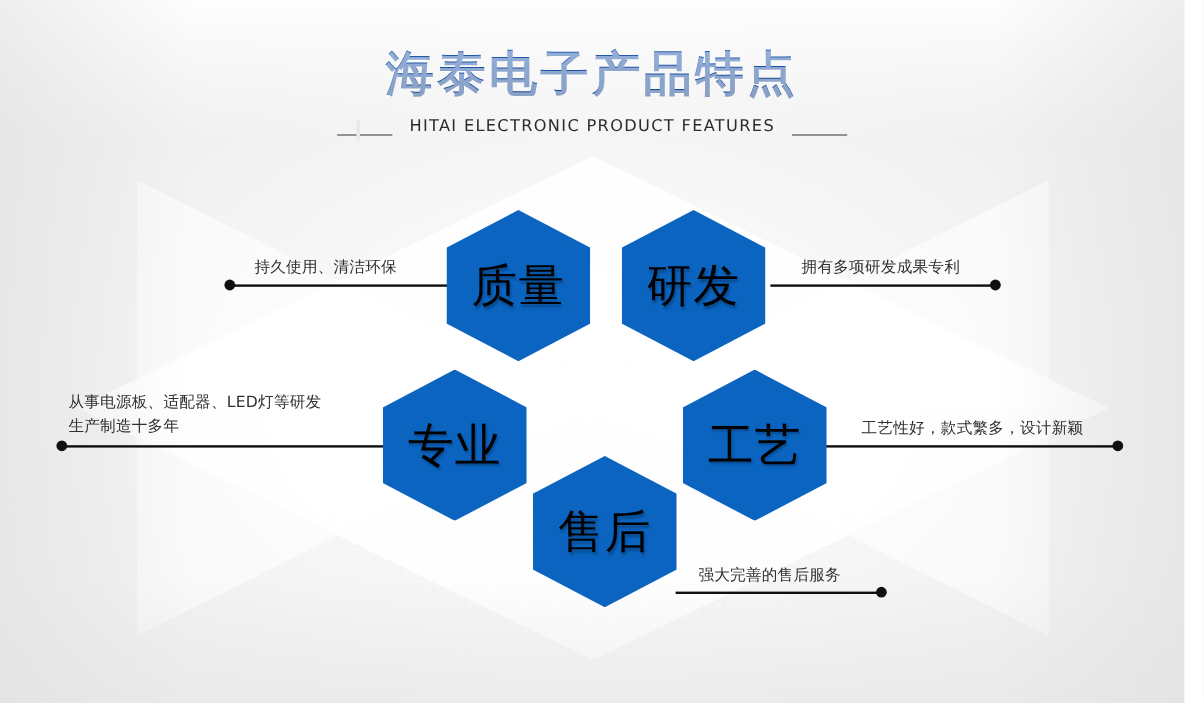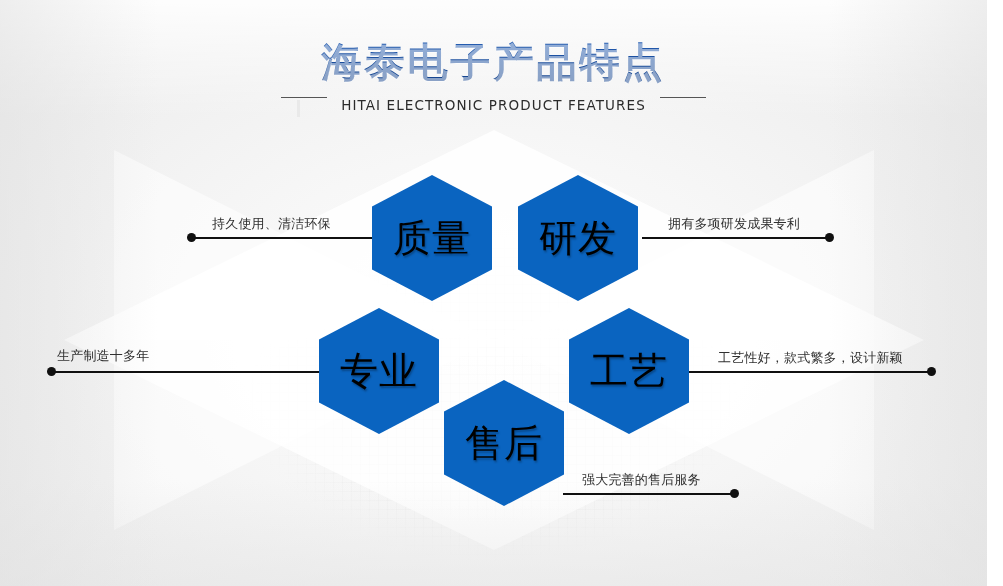--- a/index.html
+++ b/index.html
@@ -98,21 +98,21 @@
     background: linear-gradient(to bottom, #2a63b8 0%, #1a4e9e 45%, #123f86 100%);
     -webkit-background-clip: text;
     background-clip: text;
     -webkit-text-fill-color: transparent;
     line-height: 1.3;
     text-shadow: 0 1px 0 rgba(255,255,255,0.5);
   }
   .subtitle-row {
     margin-top: 9px;
     display: flex;
-    align-items: flex-start;
+    align-items: flex-end;
     justify-content: center;
     gap: 14px;
   }
   .sub-dash {
     display: block;
     width: 46px;
     height: 1px;
     background: #555;
   }
   .subtitle-en {
@@ -212,21 +212,21 @@
 
     <span class="conn" style="left:642px; top:237px; width:190px;"></span>
     <span class="dot" style="left:825px; top:233px;"></span>
     <span class="cap" style="left:668px; top:214px;">
       <span>拥有多项研发成果专利</span>
     </span>
 
     <span class="conn" style="left:52px; top:371px; width:268px;"></span>
     <span class="dot" style="left:47px; top:367px;"></span>
     <span class="cap two-line" style="left:57px; top:326px;">
-      <br>
+      <span>从事电源板、适配器、LED灯等研发</span><br>
       <span>生产制造十多年</span>
     </span>
 
     <span class="conn" style="left:688px; top:371px; width:246px;"></span>
     <span class="dot" style="left:927px; top:367px;"></span>
     <span class="cap" style="left:718px; top:348px;">
       <span>工艺性好，款式繁多，设计新颖</span>
     </span>
 
     <span class="conn" style="left:563px; top:493px; width:174px;"></span>

